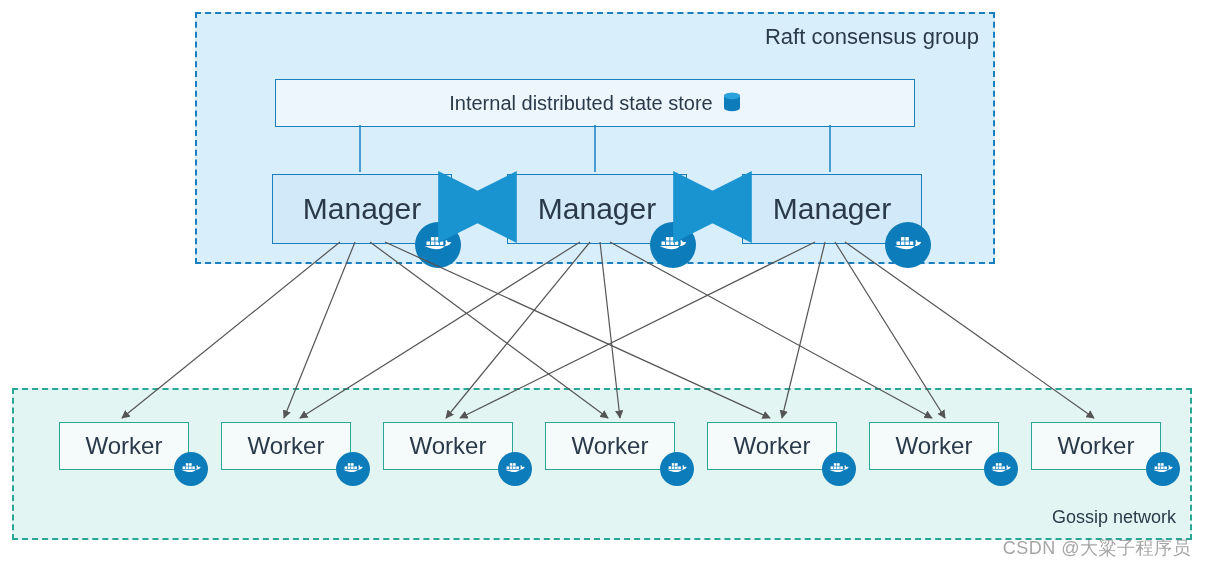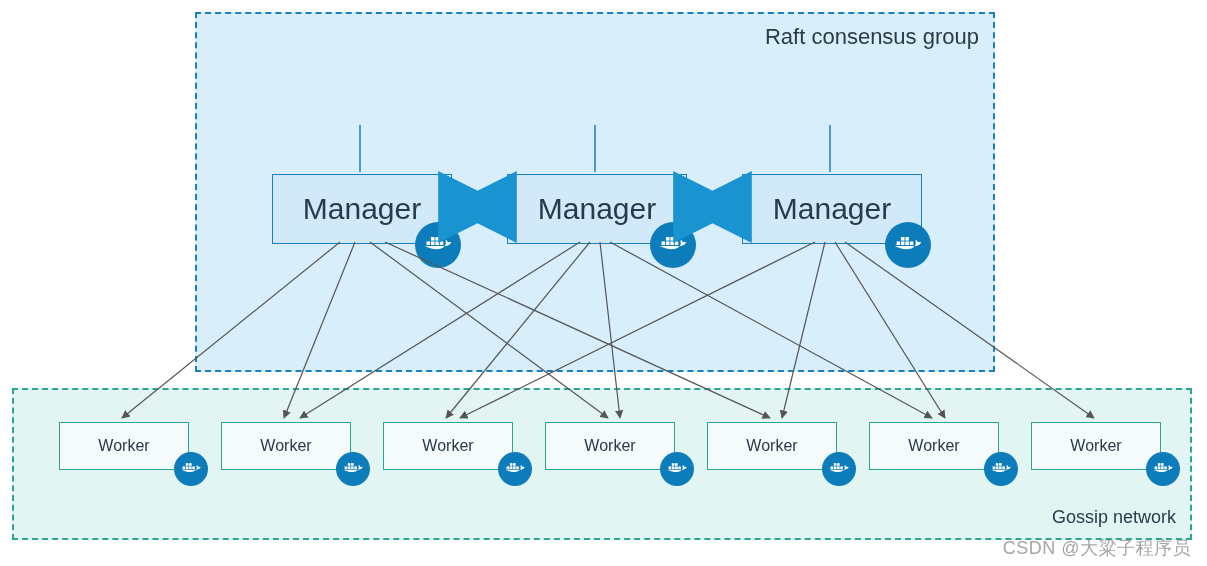--- a/index.html
+++ b/index.html
@@ -22,21 +22,21 @@
     left: 0; top: 0;
     width: 1207px; height: 566px;
     pointer-events: none;
   }
   
   .raft-group {
     position: absolute;
     left: 195px;
     top: 12px;
     width: 800px;
-    height: 360px;
+    height: 252px;
     background: #d9eefb;
     border: 2px dashed #1a7fc1;
     box-sizing: border-box;
   }
   .raft-label {
     position: absolute;
     right: 14px;
     top: 10px;
     font-size: 22px;
     color: #2a3a4a;
@@ -103,21 +103,21 @@
     position: absolute;
     top: 32px;
     width: 130px;
     height: 48px;
     background: #f5fbfa;
     border: 1.5px solid #2aa694;
     box-sizing: border-box;
     display: flex;
     align-items: center;
     justify-content: center;
-    font-size: 16px;
+    font-size: 24px;
     color: #2a3a4a;
   }
   .w1 { left: 45px; }
   .w2 { left: 207px; }
   .w3 { left: 369px; }
   .w4 { left: 531px; }
   .w5 { left: 693px; }
   .w6 { left: 855px; }
   .w7 { left: 1017px; }
 
@@ -262,20 +262,30 @@
             <rect x="14" y="3" width="4" height="4"></rect>
             <path d="M2 13 h24 c3 0 5 -2 6 -4 c-2 -1 -4 0 -4 0 c0 -2 -2 -3 -2 -3 c-1 2 0 4 0 4 c-1 6 -10 10 -24 3 z"></path>
           </g>
         </svg>
       </div>
   </div>
 
   <div class="raft-group">
     <div class="raft-label">Raft consensus group</div>
 
+    <div class="state-store">
+      <span>Internal distributed state store</span>
+      <span class="db-icon">
+        <svg width="18" height="22" viewBox="0 0 18 22">
+          <ellipse cx="9" cy="4" rx="8" ry="3.2" fill="#0d7cba"></ellipse>
+          <path d="M1 4 v12 a8 3.2 0 0 0 16 0 V4" fill="#0d7cba"></path>
+          <ellipse cx="9" cy="4" rx="8" ry="3.2" fill="#2aa2de"></ellipse>
+        </svg>
+      </span>
+    </div>
 
     <div class="manager-box m1">
         <span>Manager</span>
       </div>
     <div class="manager-box m2">
         <span>Manager</span>
       </div>
     <div class="manager-box m3">
         <span>Manager</span>
       </div>

